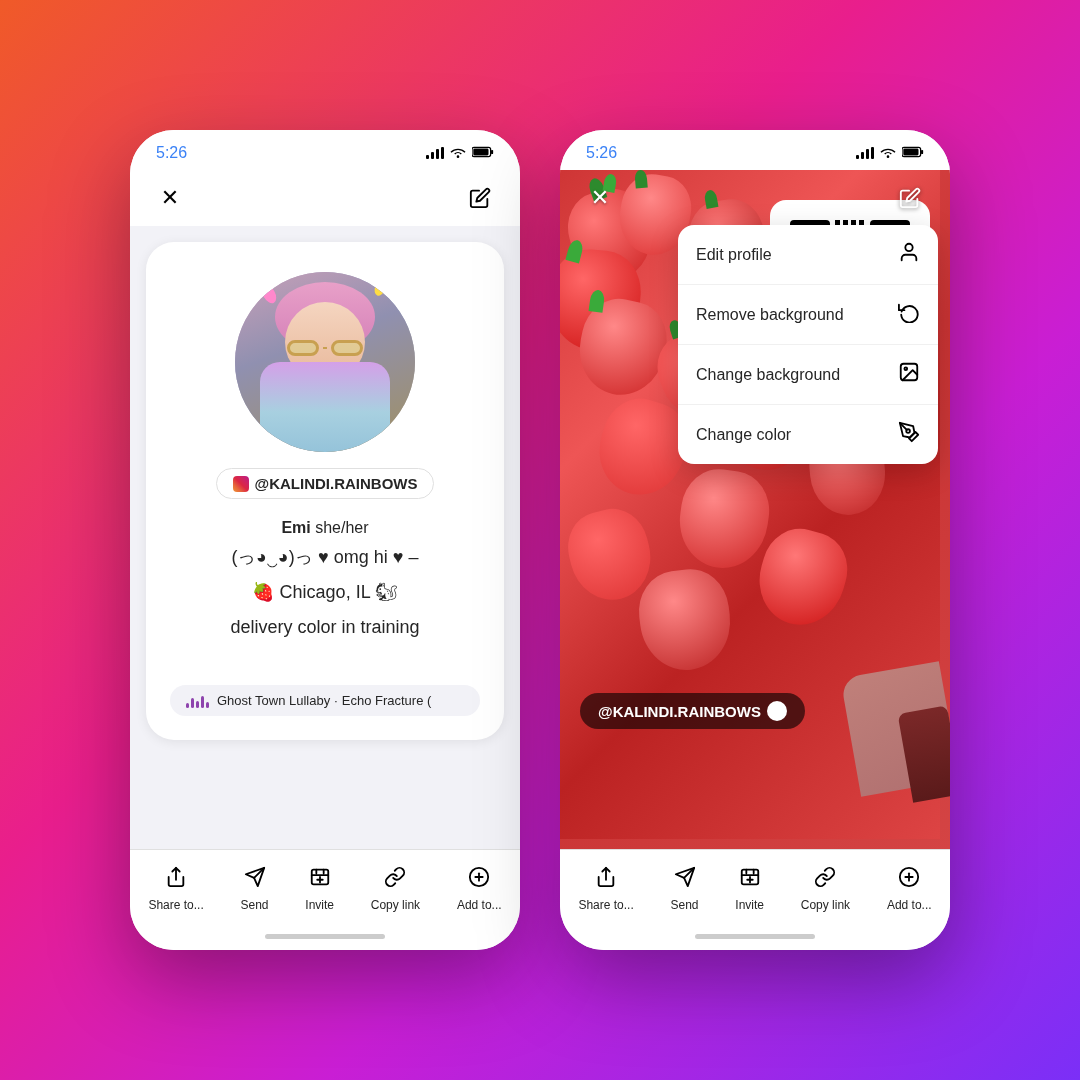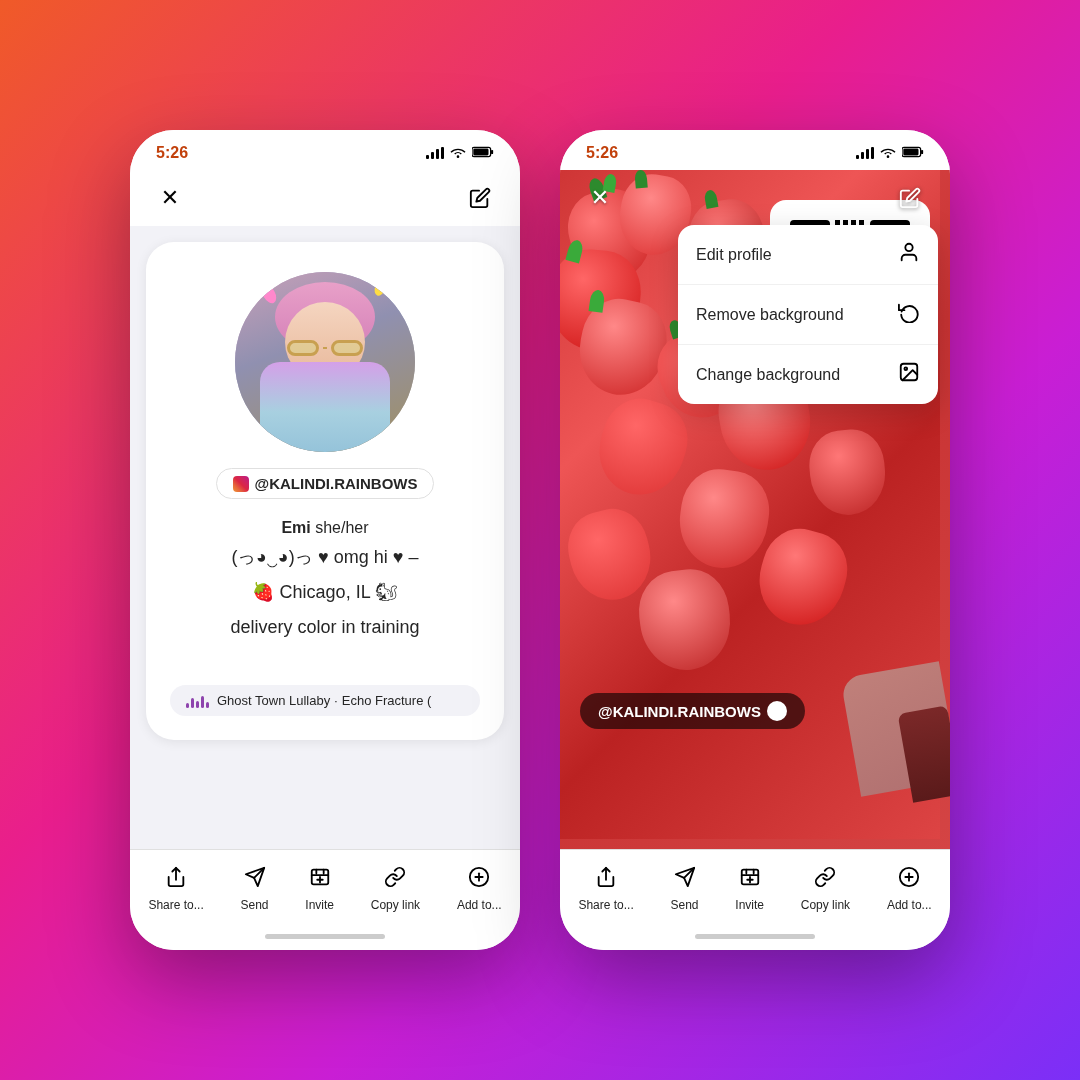--- a/index.html
+++ b/index.html
@@ -31,22 +31,22 @@
     
     .status-bar {
       display: flex;
       justify-content: space-between;
       align-items: center;
       padding: 14px 26px 8px;
       background: #fff;
     }
     .status-time {
       font-size: 16px;
-      font-weight: 700;
-      color: #c2410c;
+      font-weight: 400;
+      color: #3b82f6;
     }
     .status-icons {
       display: flex;
       align-items: center;
       gap: 6px;
     }
     .signal-bars {
       display: flex;
       align-items: flex-end;
       gap: 2px;
@@ -700,20 +700,31 @@
         <div class="dropdown-item">
           <span class="dropdown-item-label">Change background</span>
           <span class="dropdown-item-icon">
             <svg width="22" height="22" viewBox="0 0 24 24" fill="none" stroke="#000" stroke-width="2" stroke-linecap="round" stroke-linejoin="round">
                 <rect x="3" y="3" width="18" height="18" rx="3"></rect>
                 <circle cx="8.5" cy="8.5" r="1.5"></circle>
                 <polyline points="21 15 16 10 5 21"></polyline>
               </svg>
           </span>
         </div>
+        <div class="dropdown-item">
+          <span class="dropdown-item-label">Change color</span>
+          <span class="dropdown-item-icon">
+            <svg width="22" height="22" viewBox="0 0 24 24" fill="none" stroke="#000" stroke-width="2" stroke-linecap="round" stroke-linejoin="round">
+                <path d="M12 19l7-7 3 3-7 7-3-3z"></path>
+                <path d="M18 13l-1.5-7.5L2 2l3.5 14.5L13 18l5-5z"></path>
+                <path d="M2 2l7.586 7.586"></path>
+                <circle cx="11" cy="11" r="2"></circle>
+              </svg>
+          </span>
+        </div>
       </div>
     </div>
   </div>
 
   <div class="action-bar">
     <div class="action-item">
       <div class="action-icon">
         <svg width="22" height="22" viewBox="0 0 24 24" fill="none" stroke="#000" stroke-width="2" stroke-linecap="round" stroke-linejoin="round">
             <path d="M4 12v8a2 2 0 0 0 2 2h12a2 2 0 0 0 2-2v-8"></path>
             <polyline points="16 6 12 2 8 6"></polyline>

